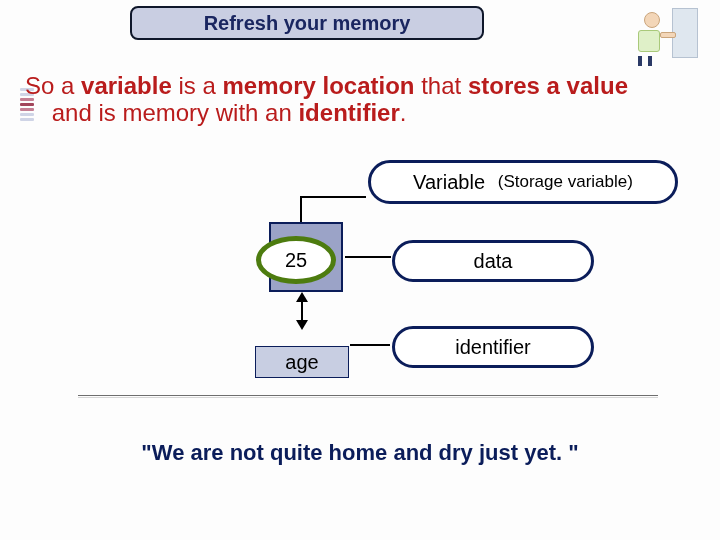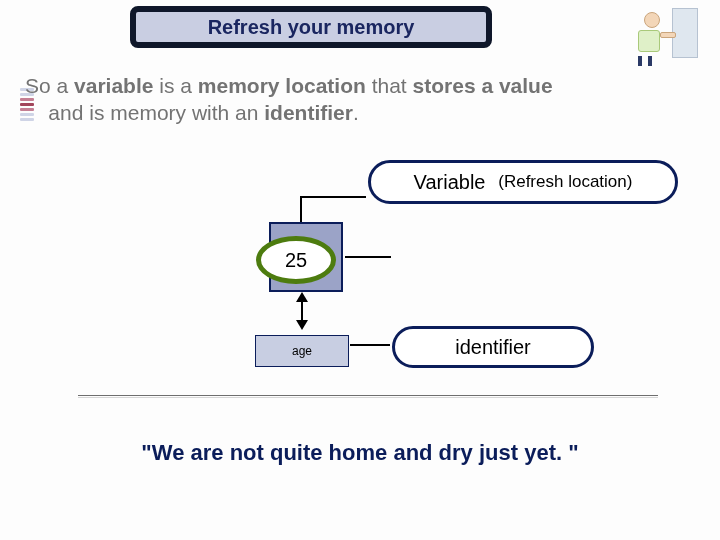--- a/index.html
+++ b/index.html
@@ -1,39 +1,39 @@
 <!DOCTYPE html>
 <html><head>
 <meta charset="utf-8">
 <style>
   html,body{margin:0;padding:0;width:720px;height:540px;font-family:Arial,Helvetica,sans-serif;background:#fdfdfd;color:#000;}
   .slide{position:relative;width:720px;height:540px;}
 
   .title-box{
     position:absolute;left:130px;top:6px;width:350px;height:30px;
-    background:#c9cee2;border:6px solid #0f172a;border-radius:8px;
+    background:#c9cee2;border:2px solid #0f172a;border-radius:8px;
     display:flex;align-items:center;justify-content:center;
     font-weight:bold;color:#1a2660;font-size:20px;
   }
 
   .kid-wrap{position:absolute;right:22px;top:6px;width:62px;height:56px;}
   .kid-bg{position:absolute;right:0;top:2px;width:24px;height:48px;background:#dfe7ef;border:1px solid #b6c2d1;}
   .kid{position:absolute;left:2px;top:6px;}
   .kid .head{width:14px;height:14px;border-radius:50%;background:#f3d6b8;border:1px solid #caa57c;margin-left:6px;}
   .kid .body{width:20px;height:20px;background:#dff0c8;border:1px solid #a9c97a;border-radius:3px;margin-top:2px;}
   .kid .legs{width:4px;height:10px;background:#2b3a66;display:inline-block;margin-top:2px;}
   .kid .arm{position:absolute;left:22px;top:20px;width:14px;height:4px;background:#f3d6b8;border:1px solid #caa57c;border-radius:2px;}
 
   .bullet{position:absolute;left:20px;top:88px;width:14px;}
   .bullet i{display:block;width:14px;height:3px;background:#cfd4e6;margin-bottom:2px;border-radius:1px;}
   .bullet i.b1{background:#a2455b;}
   .bullet i.b2{background:#c47e93;}
   .body-text{
     position:absolute;left:25px;top:72px;width:640px;
-    font-size:21px;line-height:27px;color:#737373;font-weight:400;
+    font-size:24px;line-height:27px;color:#b91c1c;font-weight:400;
   }
   .body-text b{font-weight:700;}
 
   .pill{
     position:absolute;border:3px solid #0b1d5a;border-radius:22px;background:#fff;
     display:flex;align-items:center;justify-content:center;padding:4px 12px;
   }
   .pill.var {left:368px;top:160px;width:280px;height:30px;font-size:20px;}
   .pill.var .sub{font-size:17px;margin-left:4px;}
   .pill.data{left:392px;top:240px;width:172px;height:28px;font-size:20px;}
@@ -42,23 +42,23 @@
   .var-box{
     position:absolute;left:269px;top:222px;width:70px;height:66px;
     background:#9ba3c7;border:2px solid #0b1d5a;
   }
   .value-oval{
     position:absolute;left:256px;top:236px;width:70px;height:38px;
     background:#fff;border:5px solid #4d7c0f;border-radius:50%;
     display:flex;align-items:center;justify-content:center;font-size:20px;
   }
   .age-rect{
-    position:absolute;left:255px;top:335px;width:92px;height:30px;
+    position:absolute;left:255px;top:346px;width:92px;height:30px;
     background:#c8cee2;border:1px solid #0b1d5a;
-    display:flex;align-items:center;justify-content:center;font-size:12px;
+    display:flex;align-items:center;justify-content:center;font-size:20px;
   }
 
   .line{position:absolute;background:#000;}
   .arr-up,.arr-down{position:absolute;width:0;height:0;border-left:6px solid transparent;border-right:6px solid transparent;}
   .arr-up{border-bottom:10px solid #000;}
   .arr-down{border-top:10px solid #000;}
 
   .hr{position:absolute;left:78px;top:395px;width:580px;height:1px;background:#6e6e6e;}
   .hr2{position:absolute;left:78px;top:397px;width:580px;height:1px;background:#d6d6d6;}
 
@@ -98,27 +98,28 @@
     <span>So a </span><b>variable</b><span> is a </span><b>memory location</b><span> that </span><b>stores a value</b><br>
     &nbsp;&nbsp;&nbsp;<span> and is memory with an </span><b>identifier</b><span>.</span>
   </div>
 
   <div class="line" style="left:302px;top:196px;width:64px;height:2px;"></div>
   <div class="line" style="left:300px;top:196px;width:2px;height:26px;"></div>
 
   <div class="pill var">
     <span>Variable</span>
     <span class="sub">&nbsp;</span>
-    <span class="sub">(Refresh location)</span>
+    <span class="sub">(Storage variable)</span>
   </div>
 
   <div class="var-box"></div>
   <div class="value-oval">25</div>
 
   <div class="line" style="left:345px;top:256px;width:46px;height:2px;"></div>
+  <div class="pill data">data</div>
 
   <div class="arr-up" style="left:296px;top:292px;"></div>
   <div class="line" style="left:301px;top:300px;width:2px;height:22px;"></div>
   <div class="arr-down" style="left:296px;top:320px;"></div>
 
   <div class="age-rect">age</div>
 
   <div class="line" style="left:350px;top:344px;width:40px;height:2px;"></div>
   <div class="pill id">identifier</div>
 

